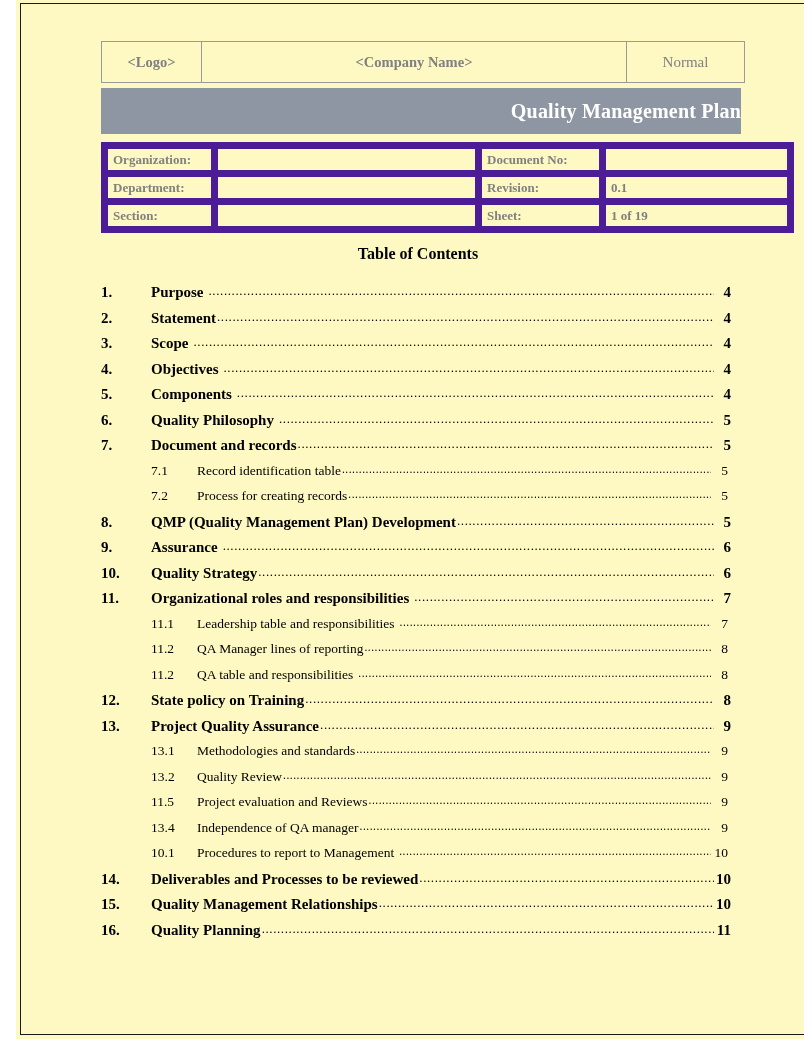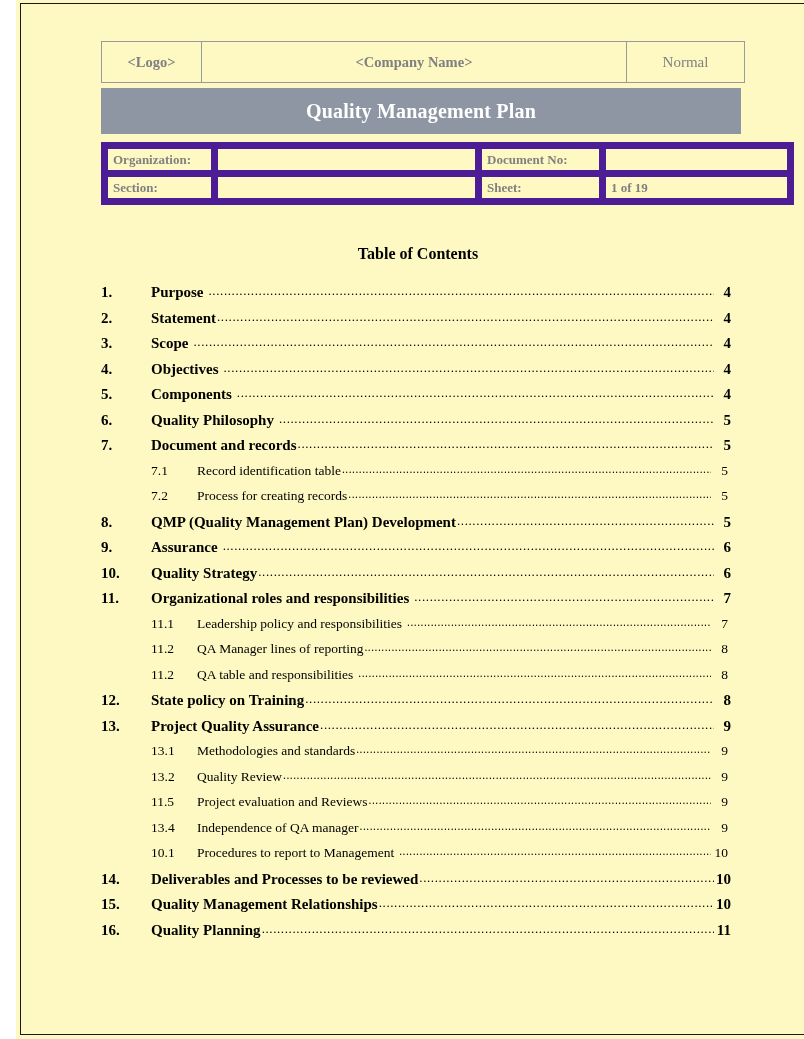--- a/index.html
+++ b/index.html
@@ -59,21 +59,21 @@
   
   .title-banner {
     position: absolute;
     left: 85px;
     top: 88px;
     width: 640px;
     height: 46px;
     background: #8e96a4;
     display: flex;
     align-items: center;
-    justify-content: center;
+    justify-content: flex-end;
     box-sizing: border-box;
   }
   .title-banner .title-text {
     color: #ffffff;
     font-family: "Liberation Serif", "DejaVu Serif", serif;
     font-size: 20px;
     font-weight: bold;
     letter-spacing: 0.2px;
   }
 
@@ -198,20 +198,26 @@
 
   <table class="meta-table">
     <tbody>
         <tr>
       <td class="m-label">Organization:</td>
       <td class="m-blank"></td>
       <td class="m-label2">Document No:</td>
       <td class="m-val"></td>
     </tr>
     <tr>
+      <td class="m-label">Department:</td>
+      <td class="m-blank"></td>
+      <td class="m-label2">Revision:</td>
+      <td class="m-val">0.1</td>
+    </tr>
+    <tr>
       <td class="m-label">Section:</td>
       <td class="m-blank"></td>
       <td class="m-label2">Sheet:</td>
       <td class="m-val">1 of 19</td>
     </tr>
   </tbody>
     </table>
 
   <div class="toc-heading">Table of Contents</div>
 
@@ -302,21 +308,21 @@
       </div>
       <div class="toc-row lvl1">
         <span class="toc-num">11.</span>
         <span class="toc-title">Organizational roles and responsibilities</span>
         <span class="toc-gap sp-1"></span>
         <span class="toc-leader">...........................................................................................................................................................................................................................</span>
         <span class="toc-page">7</span>
       </div>
       <div class="toc-row lvl2">
         <span class="toc-num">11.1</span>
-        <span class="toc-title">Leadership policy and responsibilities</span>
+        <span class="toc-title">Leadership table and responsibilities</span>
         <span class="toc-gap sp-1"></span>
         <span class="toc-leader">...........................................................................................................................................................................................................................</span>
         <span class="toc-page">7</span>
       </div>
       <div class="toc-row lvl2">
         <span class="toc-num">11.2</span>
         <span class="toc-title">QA Manager lines of reporting</span>
         <span class="toc-gap sp-0"></span>
         <span class="toc-leader">...........................................................................................................................................................................................................................</span>
         <span class="toc-page">8</span>

